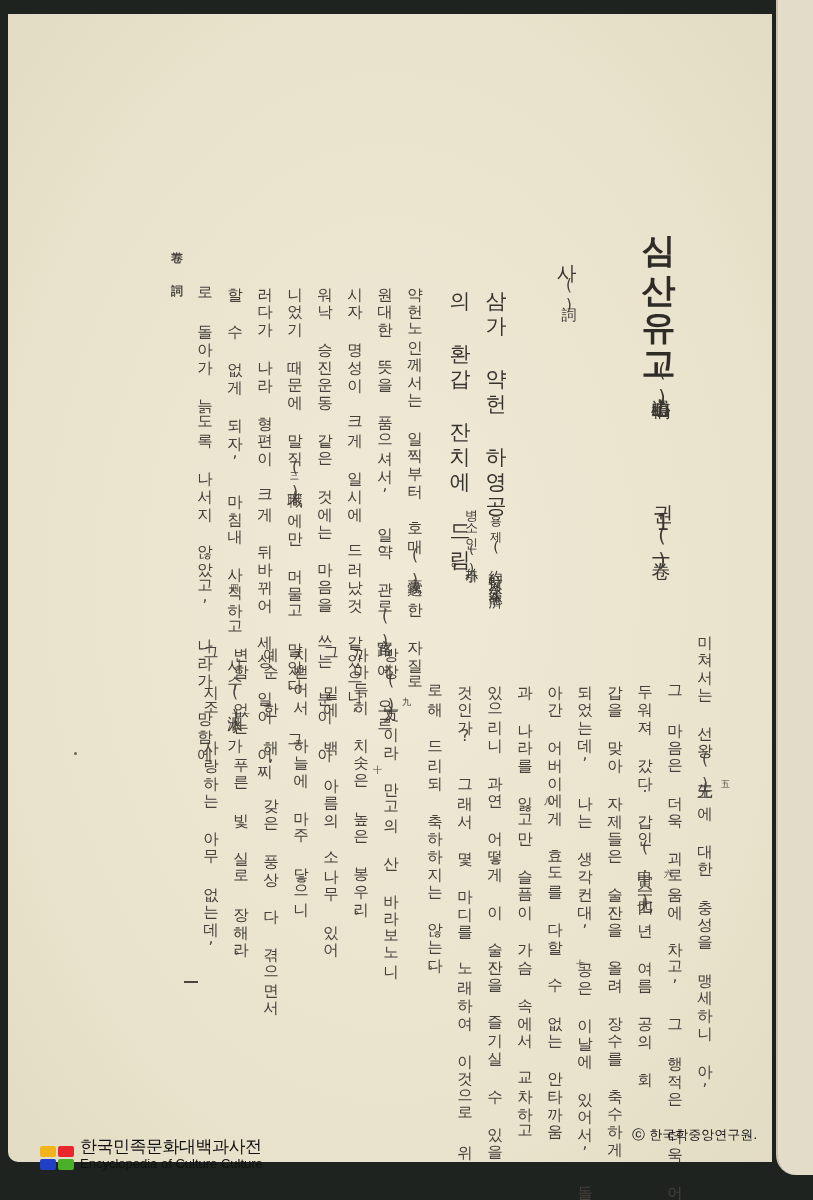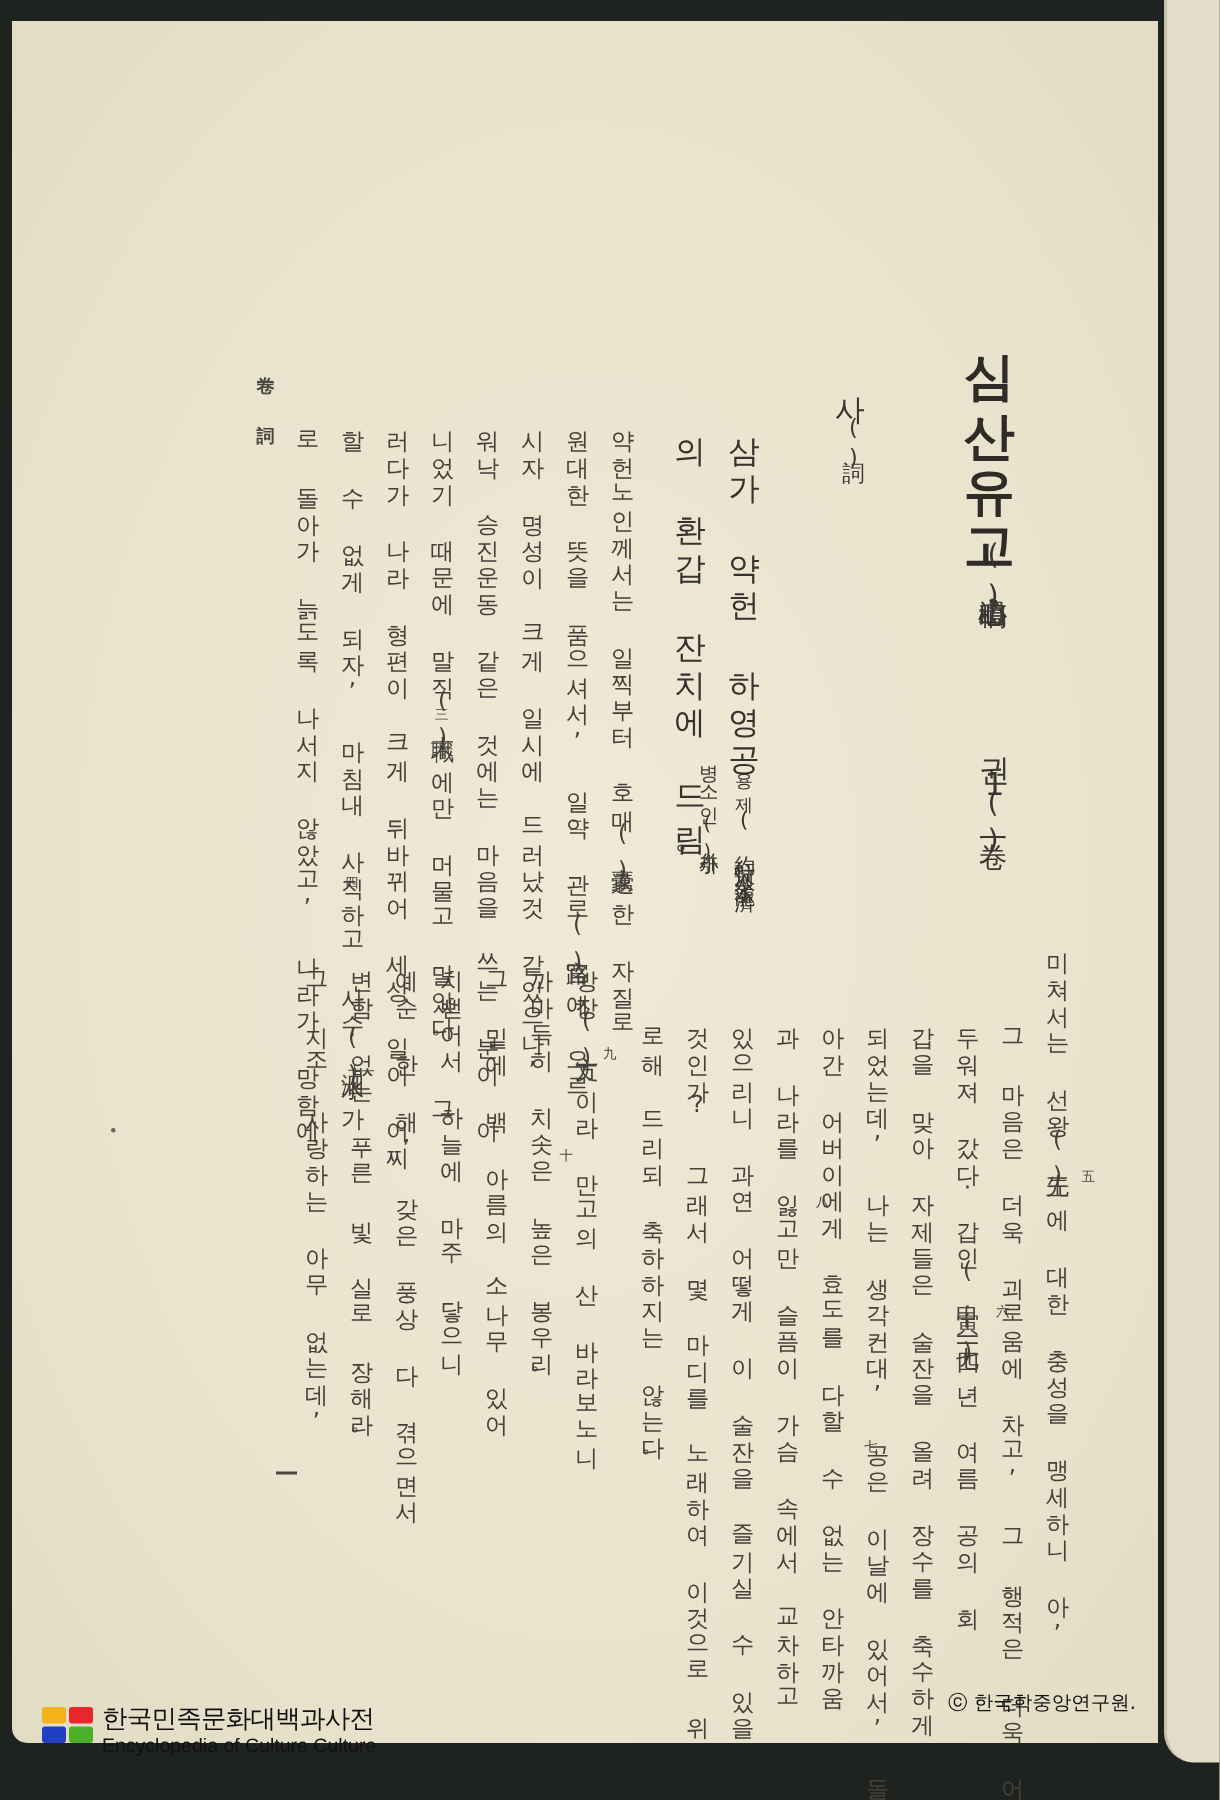--- a/index.html
+++ b/index.html
@@ -36,21 +36,21 @@
   .col.section { font-size:20px; color:#3a3631; }
   .col.poem-title { font-size:21px; line-height:40px; color:#36322d; letter-spacing:4px; }
   .col.small { font-size:12.5px; color:#3e3a35; }
   .col.runner { font-size:12px; color:#4a4640; letter-spacing:6px; font-weight:bold; }
   .note {
     position:absolute; font-size:9px; color:#4a4640;
     font-family:"DejaVu Serif", serif;
   }
   .folio { position:absolute; left:176px; top:967px; width:14px; height:2px; background:#4a453f; }
   .speck { position:absolute; width:3px; height:3px; border-radius:50%; background:#6b665c; }
-  .logo { position:absolute; left:28px; top:1138px; display:flex; align-items:flex-start; }
+  .logo { position:absolute; left:40px; top:1138px; display:flex; align-items:flex-end; }
   .logo-mark { display:grid; grid-template-columns:16px 16px; grid-template-rows:11px 11px; gap:2px 2px; margin-right:6px; }
   .lm { border-radius:2px; }
   .logo-text { display:flex; flex-direction:column; line-height:1; }
   .logo-ko { font-family:"DejaVu Sans", sans-serif; font-size:17px; color:#111; letter-spacing:-0.5px; }
   .logo-en { font-family:"Liberation Sans", sans-serif; font-size:13px; color:#111; margin-top:2px; }
   .copyright { position:absolute; left:632px; top:1126px; font-family:"DejaVu Sans", sans-serif; font-size:13px; color:#111; }
 </style>
 </head>
 <body>
 

